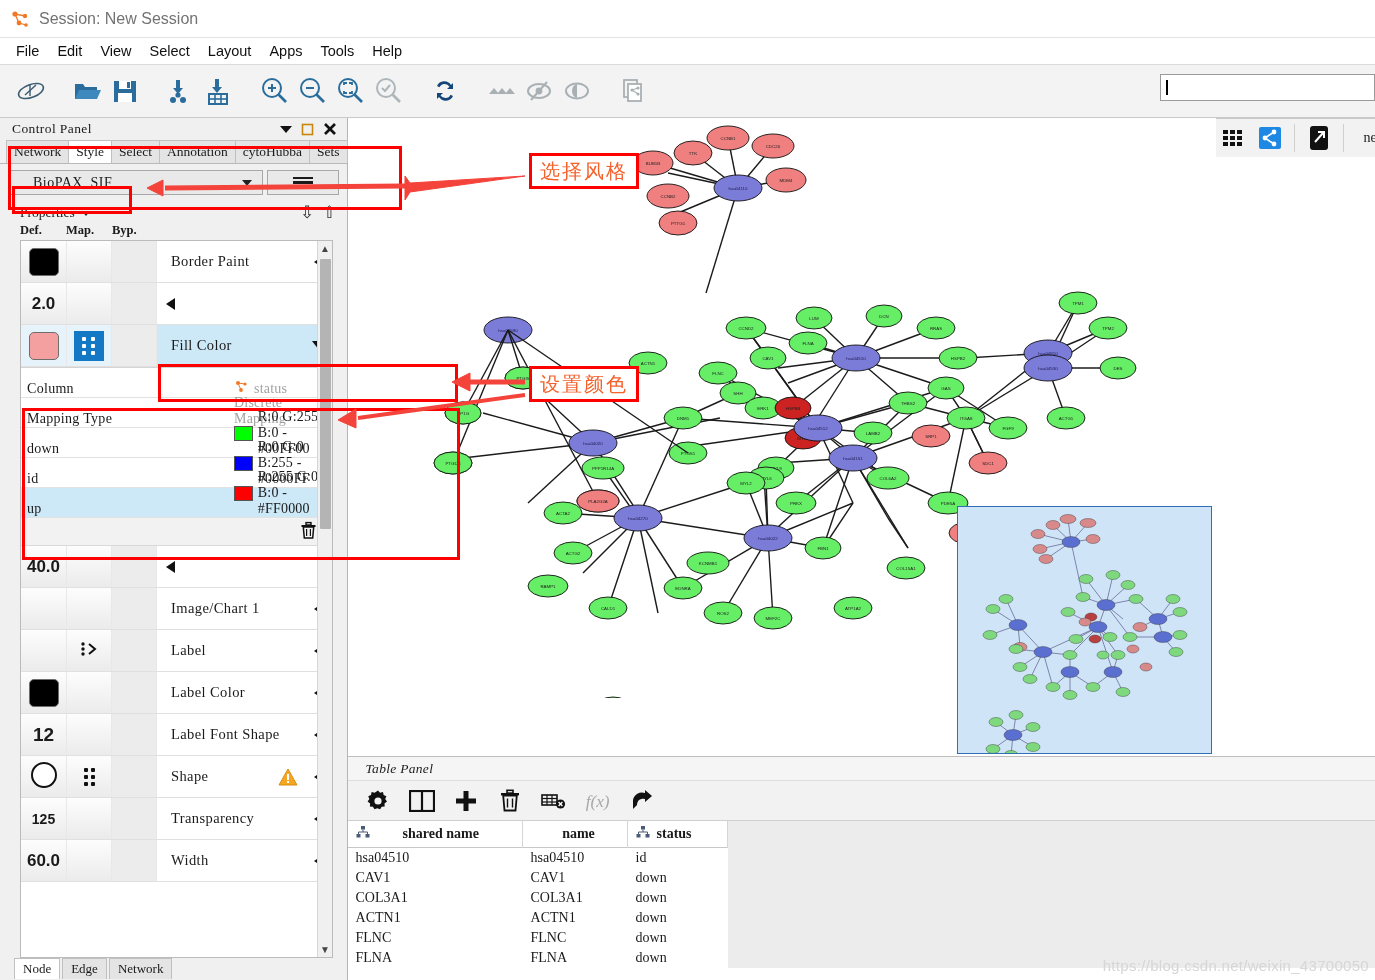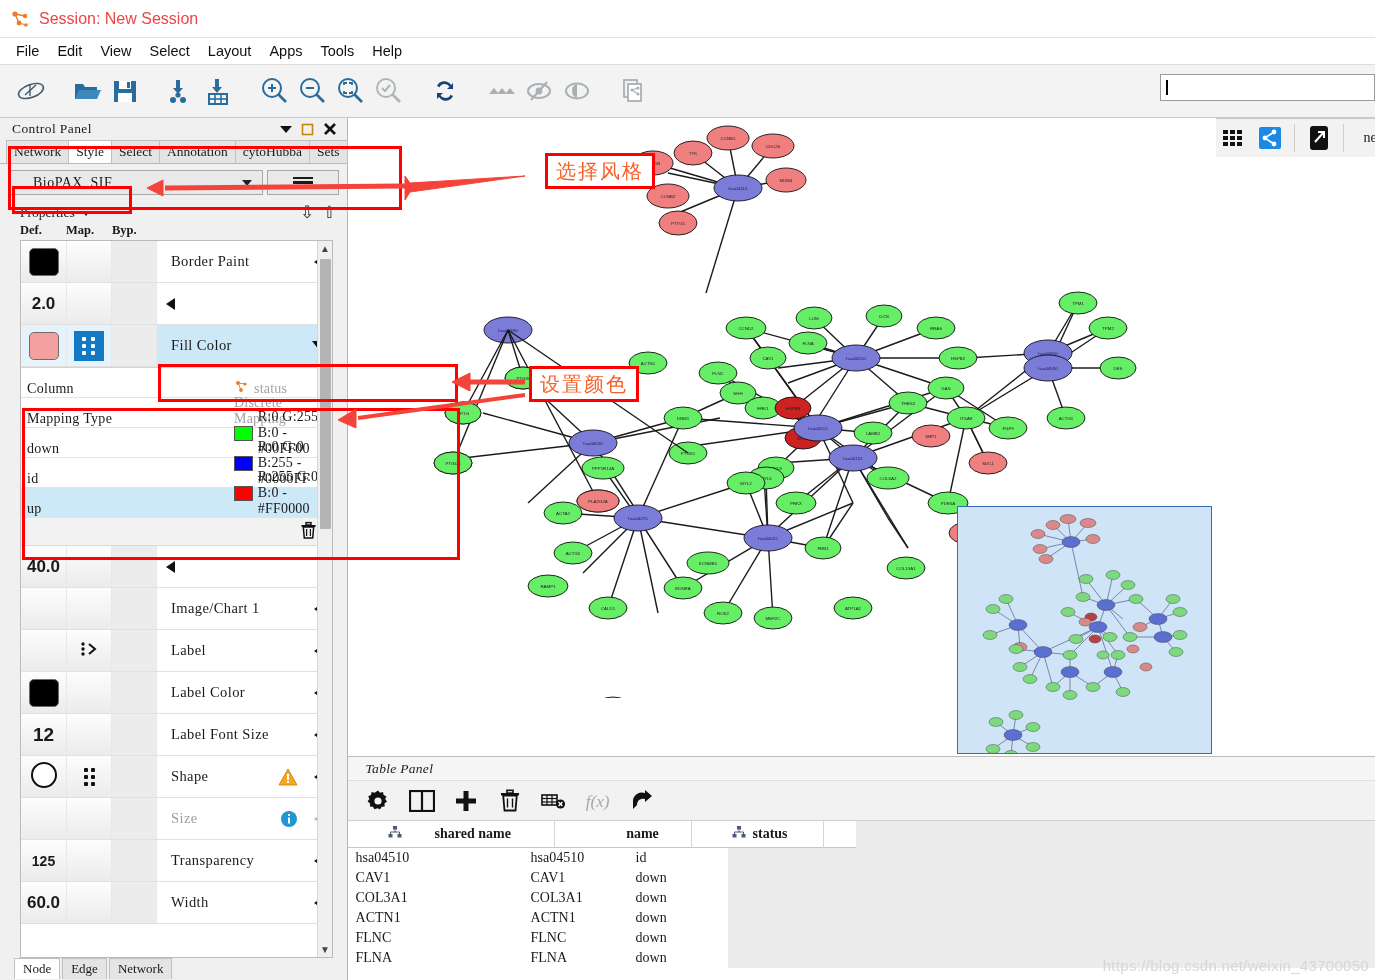--- a/index.html
+++ b/index.html
@@ -13,21 +13,21 @@
     color: #1a1a1a;
   }
   #app { position: relative; width: 1375px; height: 980px; }
 
   
   .titlebar {
     height: 38px; display: flex; align-items: center;
     background: #ffffff; border-bottom: 1px solid #e3e3e3;
     padding-left: 10px; gap: 9px;
   }
-  .title-text { font-size: 16px; color: #ef4444; }
+  .title-text { font-size: 16px; color: #737373; }
   .app-logo { width: 20px; height: 20px; position: relative; }
 
   
   .menubar {
     height: 27px; display: flex; align-items: center;
     padding-left: 8px; gap: 2px;
     background: #ffffff; border-bottom: 1px solid #dcdcdc;
   }
   .menu-item {
     font-size: 14.5px; padding: 2px 8px; color: #101010; cursor: default;
@@ -265,21 +265,21 @@
     height: 40px; display: flex; align-items: center; padding-left: 16px; gap: 16px;
     background: #f2f2f2; border-bottom: 1px solid #cfcfcf;
   }
   .tp-ic { width: 28px; height: 28px; display: flex; align-items: center; justify-content: center; }
   .tp-grid { flex: 1; background: #fff; overflow: hidden; position: relative;}
   .tp-head {
     display: flex; height: 27px; align-items: center;
     border-bottom: 1px solid #c7c7c7; background: #fff;
     font-family: "Liberation Serif", serif; font-weight: bold; font-size: 14px;
   }
-  .tp-th { display: flex; align-items: center; gap: 7px; border-right: 1px solid #d5d5d5; height: 27px; padding-left: 8px; margin-left: 32px;}
+  .tp-th { display: flex; align-items: center; gap: 7px; border-right: 1px solid #d5d5d5; height: 27px; padding-left: 8px;}
   .tp-th.c0 { width: 175px; }
   .tp-th.c1 { width: 105px; justify-content: center;}
   .tp-th.c2 { width: 100px; }
   .tp-th.c3 { flex: 1; border-right: none; background: #ececec;}
   .tp-tr { display: flex; height: 20px; align-items: center; font-family: "Liberation Serif", serif; font-size: 14px;}
   .tp-td { height: 20px; display:flex; align-items:center;}
   .tp-td.c0 { width: 175px; padding-left: 8px;}
   .tp-td.c1 { width: 105px; padding-left: 8px;}
   .tp-td.c2 { width: 100px; padding-left: 8px;}
   .tp-td.c3 { flex: 1; background: #ececec; height: 20px;}
@@ -665,21 +665,21 @@
                 <span class="tri-left"></span>
               </div>
           </div>
 
           <div class="prop-row">
             <div class="cell-def">
               <span class="num-val" style="font-size:19px">12</span>
             </div>
             <div class="cell-map"></div>
             <div class="cell-byp"></div>
-            <div class="prop-name">Label Font Size</div>
+            <div class="prop-name">Label Font Shape</div>
             <div class="prop-arrow">
                 <span class="tri-left"></span>
               </div>
           </div>
 
           <div class="prop-row">
             <div class="cell-def">
               <span>
                 <svg width="30" height="30">
                     <circle cx="15" cy="15" r="12" fill="#fff" stroke="#111" stroke-width="2"></circle>
@@ -703,36 +703,20 @@
                 <path d="M10 1 L19 17 H1 Z" fill="#f5a623" stroke="#d98e10" stroke-width="1"></path>
                 <rect x="9" y="6" width="2" height="6" fill="#fff"></rect>
                   <rect x="9" y="13" width="2" height="2" fill="#fff"></rect>
               </svg>
             </span>
             <div class="prop-arrow">
                 <span class="tri-left"></span>
               </div>
           </div>
 
-          <div class="prop-row">
-            <div class="cell-def"></div>
-            <div class="cell-map"></div>
-            <div class="cell-byp"></div>
-            <div class="prop-name dim">Size</div>
-            <span style="display:flex;align-items:center;padding-right:8px;">
-              <svg width="18" height="18" viewBox="0 0 18 18">
-                <circle cx="9" cy="9" r="8" fill="#2196d3"></circle>
-                <rect x="8" y="7.5" width="2" height="6" fill="#fff"></rect>
-                  <rect x="8" y="4" width="2" height="2" fill="#fff"></rect>
-              </svg>
-            </span>
-            <div class="prop-arrow">
-                <span class="tri-left dim"></span>
-              </div>
-          </div>
 
           <div class="prop-row">
             <div class="cell-def">
               <span class="num-val" style="font-size:14px">125</span>
             </div>
             <div class="cell-map"></div>
             <div class="cell-byp"></div>
             <div class="prop-name">Transparency</div>
             <div class="prop-arrow">
                 <span class="tri-left"></span>
@@ -1443,17 +1427,17 @@
       <polygon points="163,180 163,196 147,188"></polygon>
 
       <path d="M525 382 L470 382" stroke-width="5"></path>
       <polygon points="470,373 470,391 452,382"></polygon>
 
       <line x1="525" y1="395" x2="358" y2="418" stroke-width="4"></line>
       <polygon points="356,409 356,428 338,420"></polygon>
     </g>
   </svg>
 
-  <div class="ann-label" style="left:529px; top:153px;margin-left:16px;">选择风格</div>
+  <div class="ann-label" style="left:529px; top:153px;">选择风格</div>
   <div class="ann-label" style="left:529px; top:366px;">设置颜色</div>
 
   <div class="watermark">https://blog.csdn.net/weixin_43700050</div>
 </div>
 
 </body></html>

